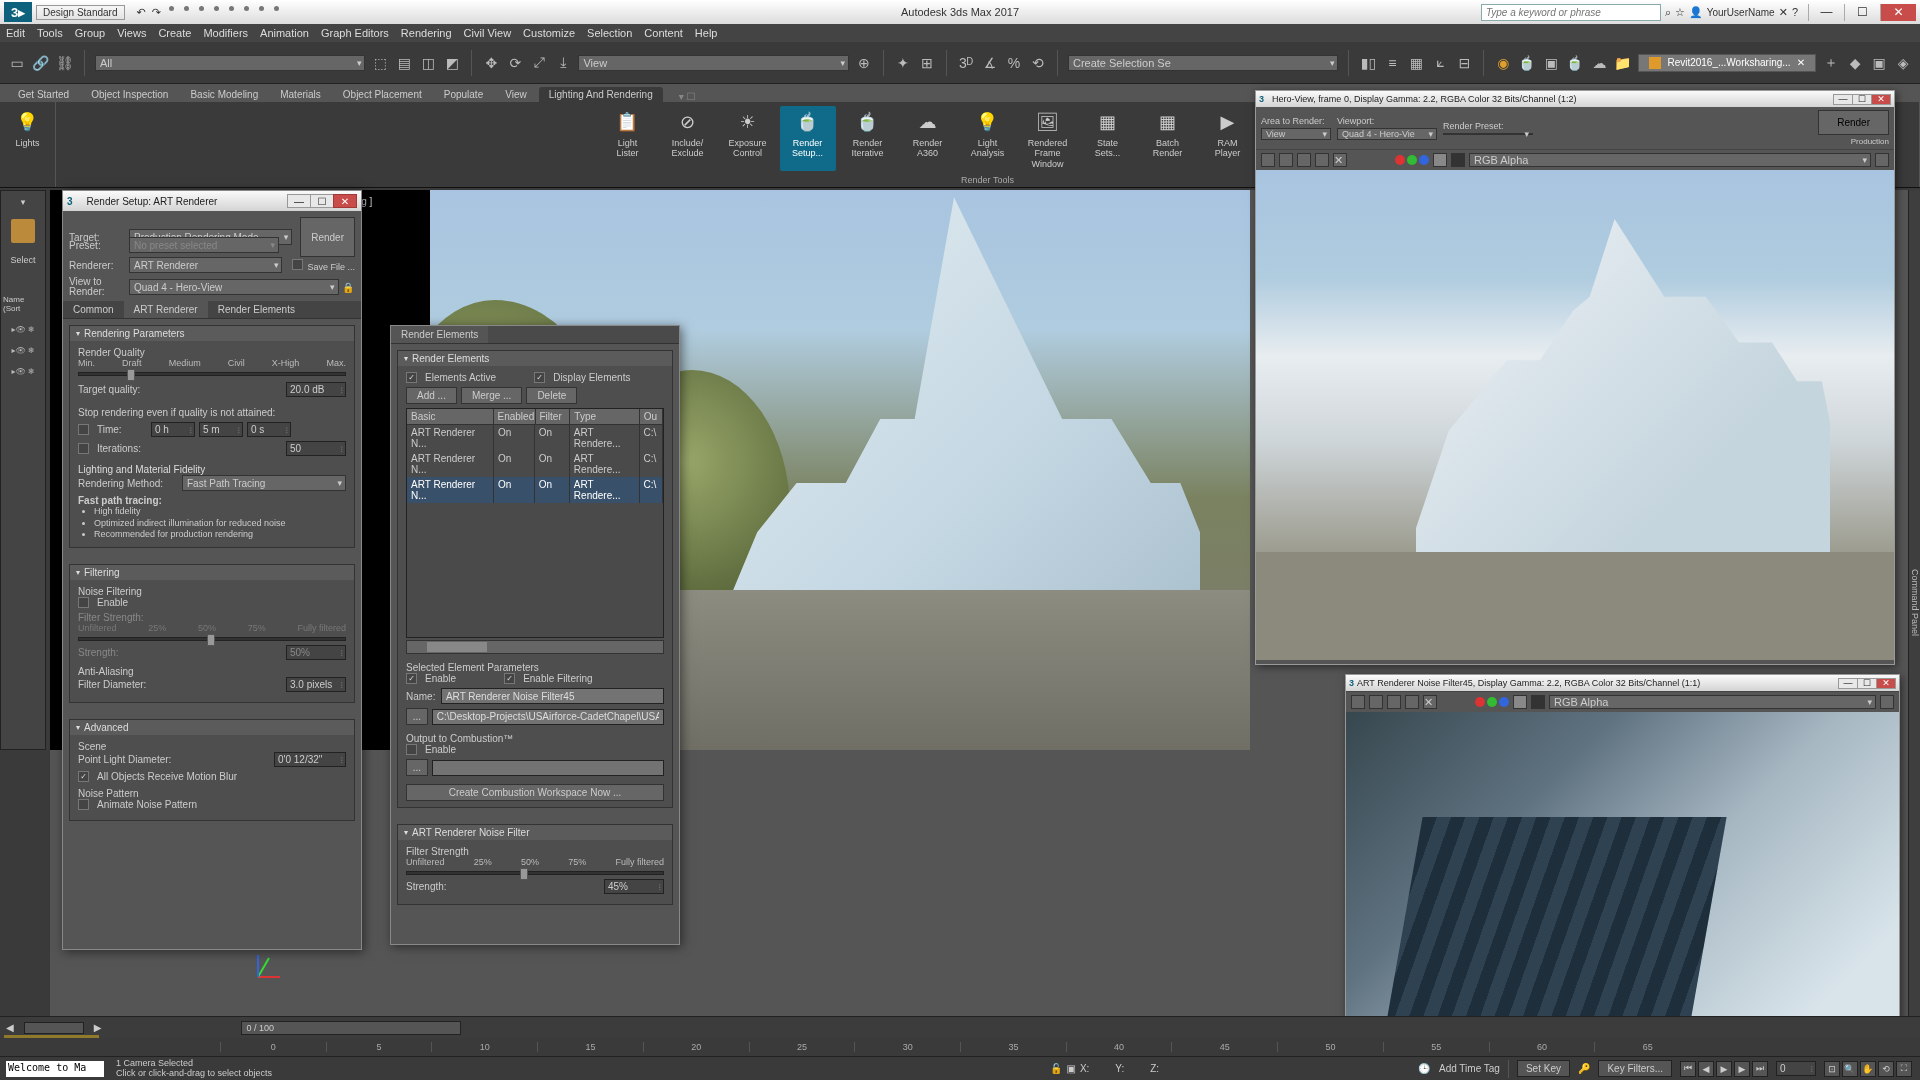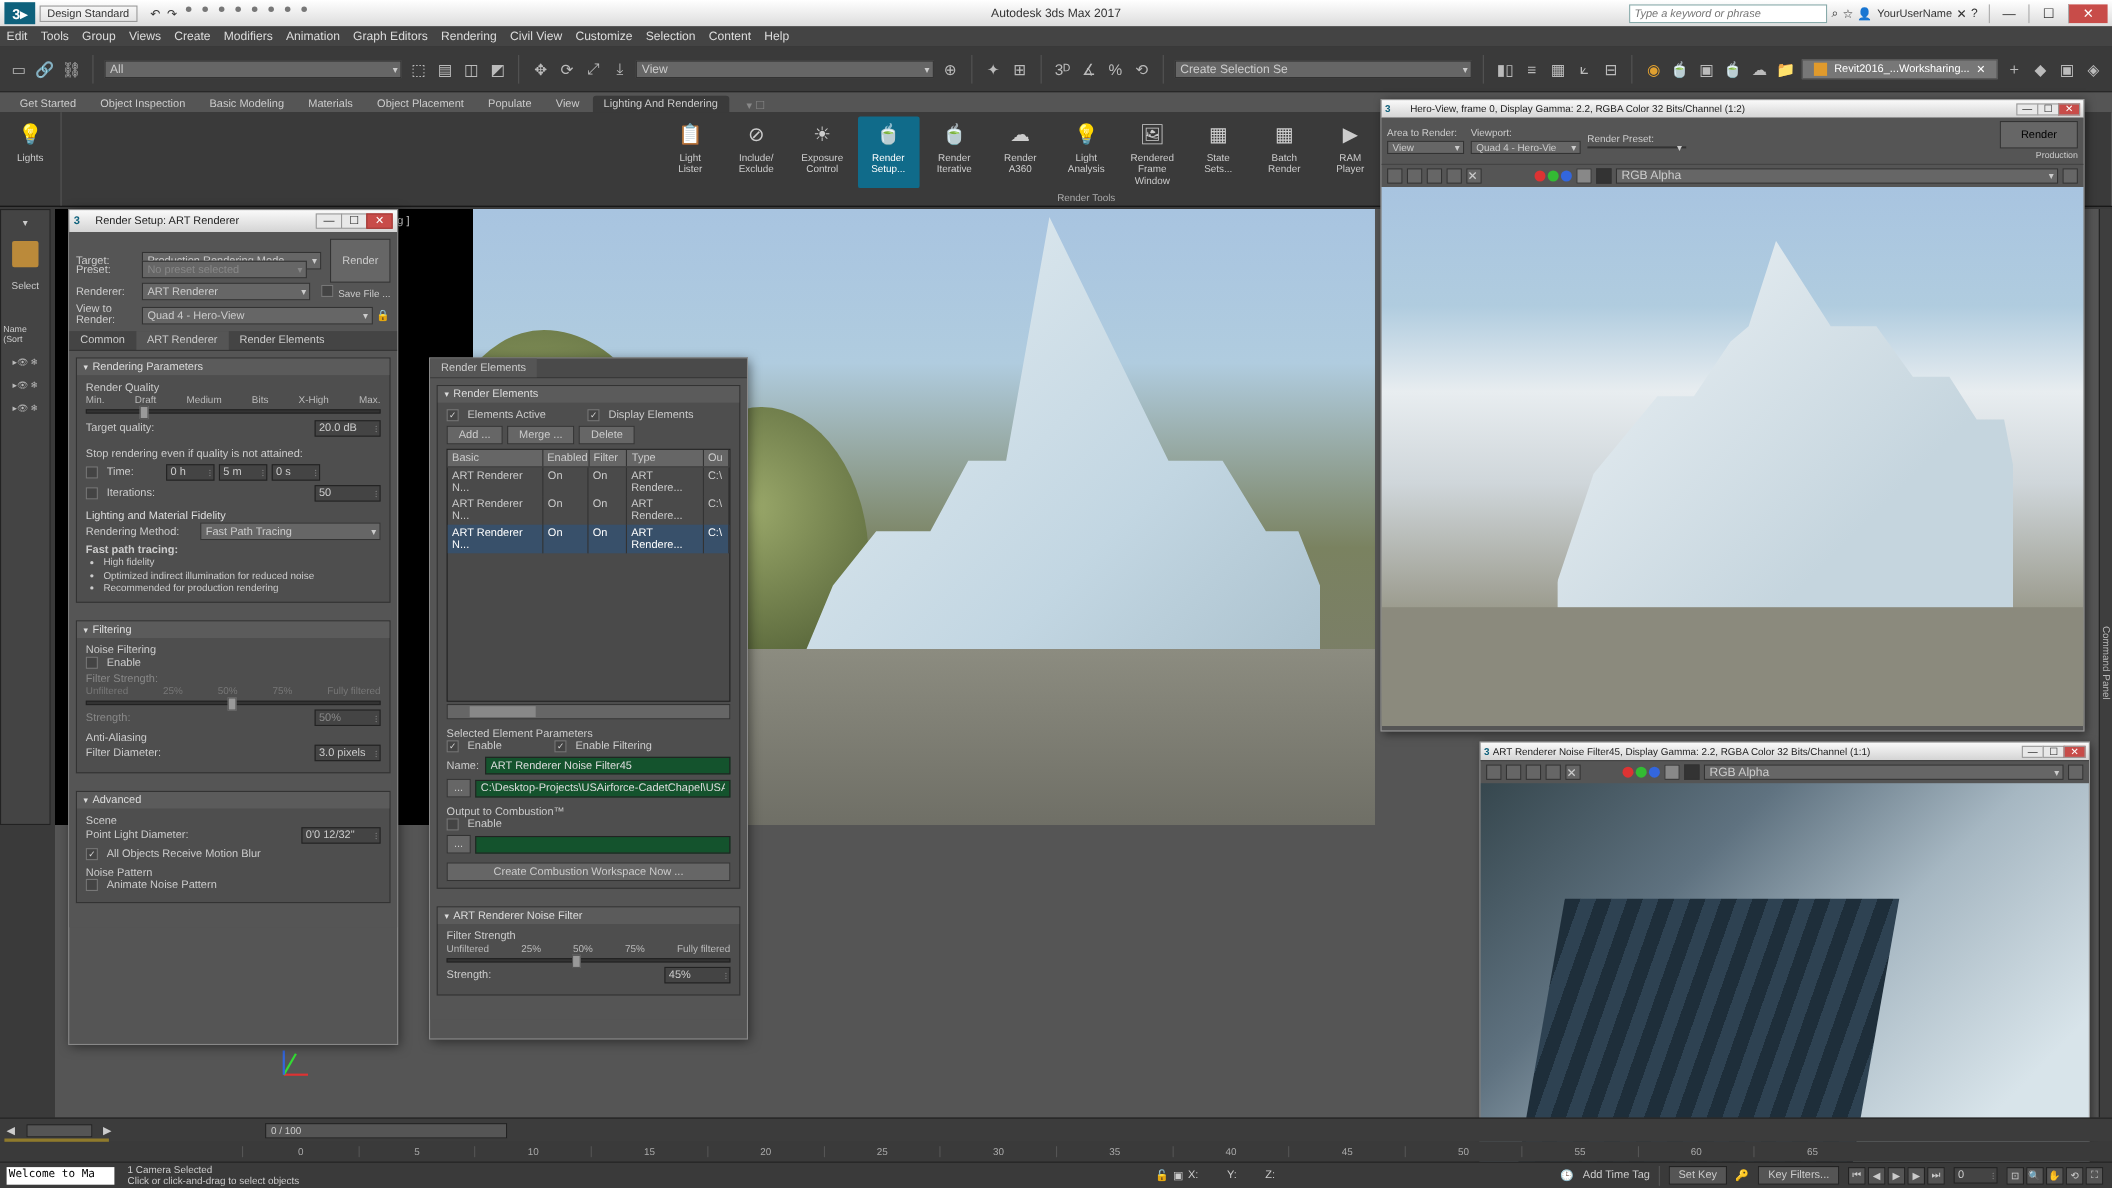--- a/index.html
+++ b/index.html
@@ -122,21 +122,21 @@
 .timeline .tk{flex:1;text-align:center;border-left:1px solid #555;color:#aaa}
 .status{position:absolute;left:0;right:0;bottom:0;height:24px;background:#3a3a3a;border-top:1px solid #222;display:flex;align-items:center;font-size:10px}
 .design-tag{position:absolute;left:4px;bottom:28px;background:#8f7a2c;color:#fff;padding:3px 10px;font-size:10px}
 .status .prompt{width:98px;height:16px;background:#fff;color:#000;font-family:monospace;font-size:10px;margin:0 6px;padding:1px 2px}
 .status .msgs{display:flex;flex-direction:column;font-size:9px;line-height:1.1;margin-left:6px}
 .status .right{margin-left:auto;display:flex;align-items:center;gap:8px;padding-right:8px}
 .status .coord{color:#ccc;font-size:10px;display:flex;gap:26px}
 .status .mini-btn{background:#555;border:1px solid #222;padding:2px 8px;font-size:10px}
 .status .trans{display:flex;gap:2px}
 .status .trans div{width:16px;height:16px;background:#555;border:1px solid #222;display:flex;align-items:center;justify-content:center;font-size:9px}
-.input-dk{background:#14532d;border:1px solid #222;color:#ddd;height:16px;padding:0 4px;font-size:10px;width:100%}
+.input-dk{background:#737373;border:1px solid #222;color:#ddd;height:16px;padding:0 4px;font-size:10px;width:100%}
 </style>
 </head>
 <body>
 
 <div class="title-bar">
   <div class="logo">3▸</div>
   <div class="ws">Design Standard</div>
   <div style="display:flex;gap:6px;margin-left:6px">
     <span class="ico">↶</span>
     <span class="ico">↷</span>
@@ -391,21 +391,21 @@
     </div>
 
     <div class="rollout">
       <div class="hd">Rendering Parameters</div>
       <div class="ct">
         <div>Render Quality</div>
         <div class="tick-labels">
           <span>Min.</span>
             <span>Draft</span>
             <span>Medium</span>
-            <span>Bits</span>
+            <span>Civil</span>
             <span>X-High</span>
             <span>Max.</span>
         </div>
         <div class="slider-track">
             <div class="thumb" style="left:18%"></div>
           </div>
         <div class="row" style="margin-top:6px">
             <span style="flex:1">Target quality:</span>
             <div class="spin">20.0 dB</div>
           </div>
@@ -589,21 +589,21 @@
             <div class="spin">45%</div>
           </div>
       </div>
     </div>
   </div>
 </div>
 
 <div class="rfw" style="left:1255px;top:90px;width:640px;height:575px">
   <div class="tb2">
       <span style="color:#0e617c;font-weight:bold">3</span>
-      <span style="margin-left:18px">Hero-View, frame 0, Display Gamma: 2.2, RGBA Color 32 Bits/Channel (1:2)</span>
+      <span style="margin-left:8px">Hero-View, frame 0, Display Gamma: 2.2, RGBA Color 32 Bits/Channel (1:2)</span>
       <div class="wc">
         <div>—</div>
         <div>☐</div>
         <div class="cl">✕</div>
       </div>
     </div>
   <div class="tool">
     <div class="sec">
         <span>Area to Render:</span>
         <div class="dd" style="width:70px;height:14px">View</div>

